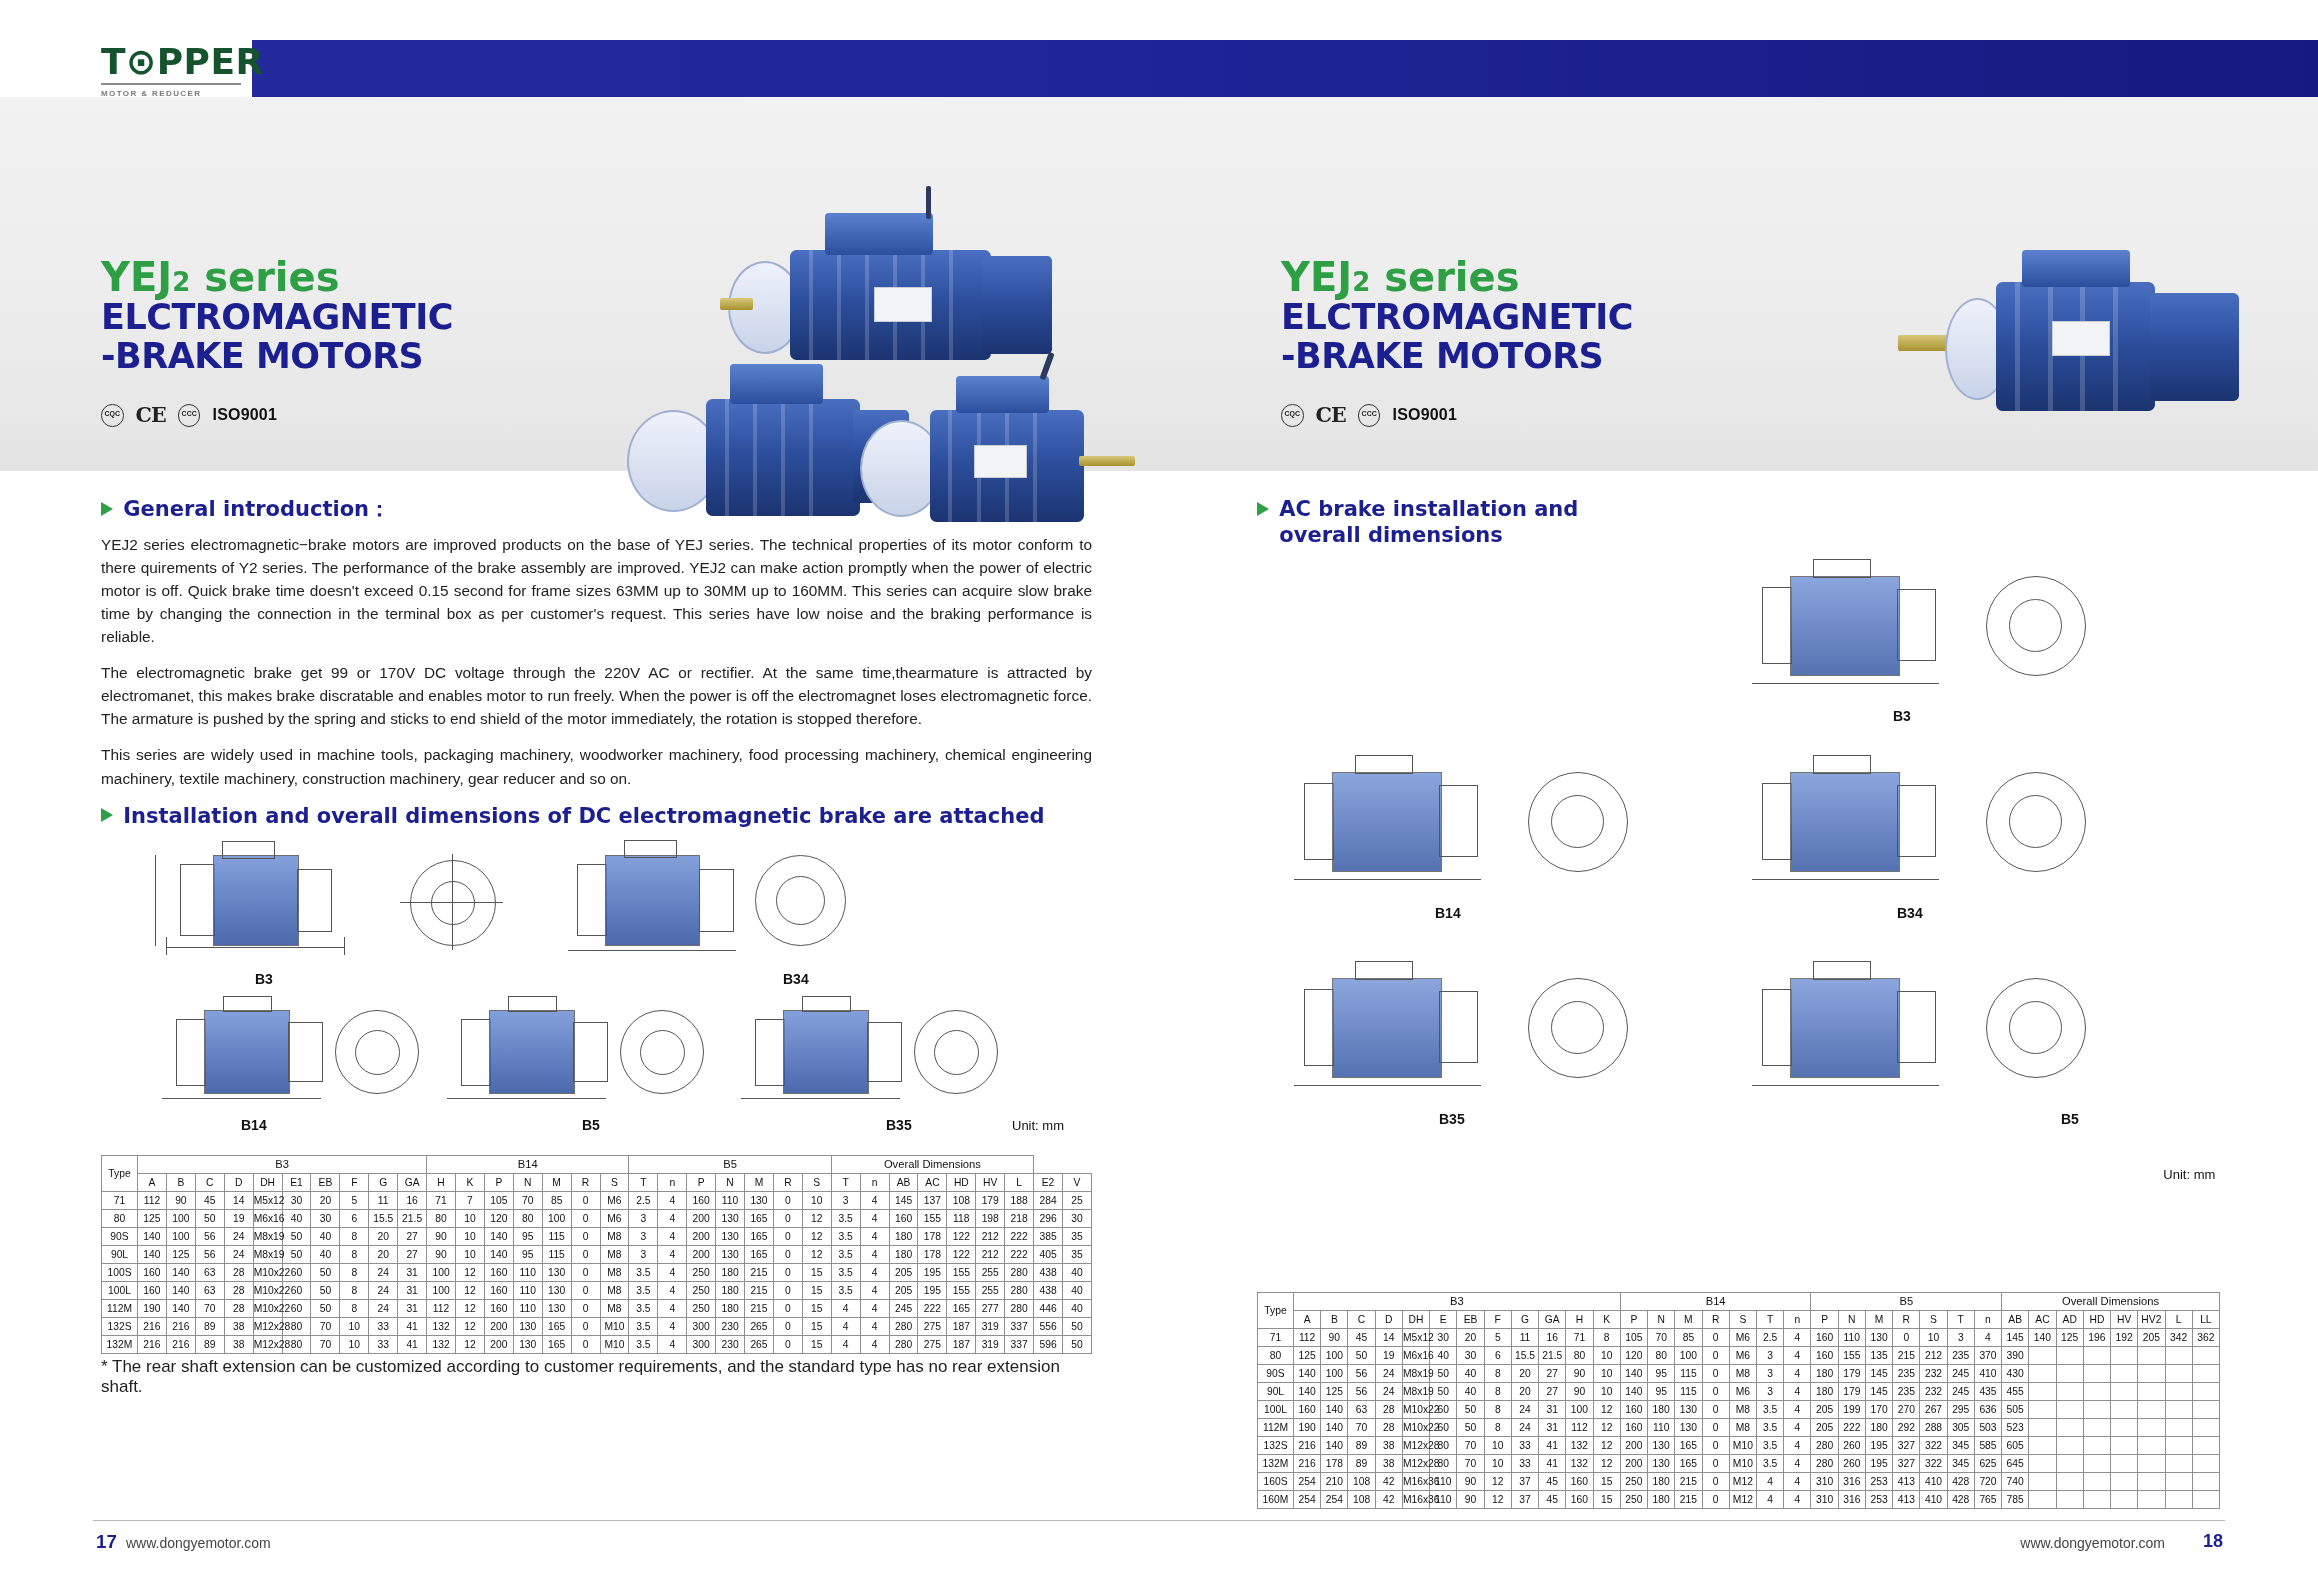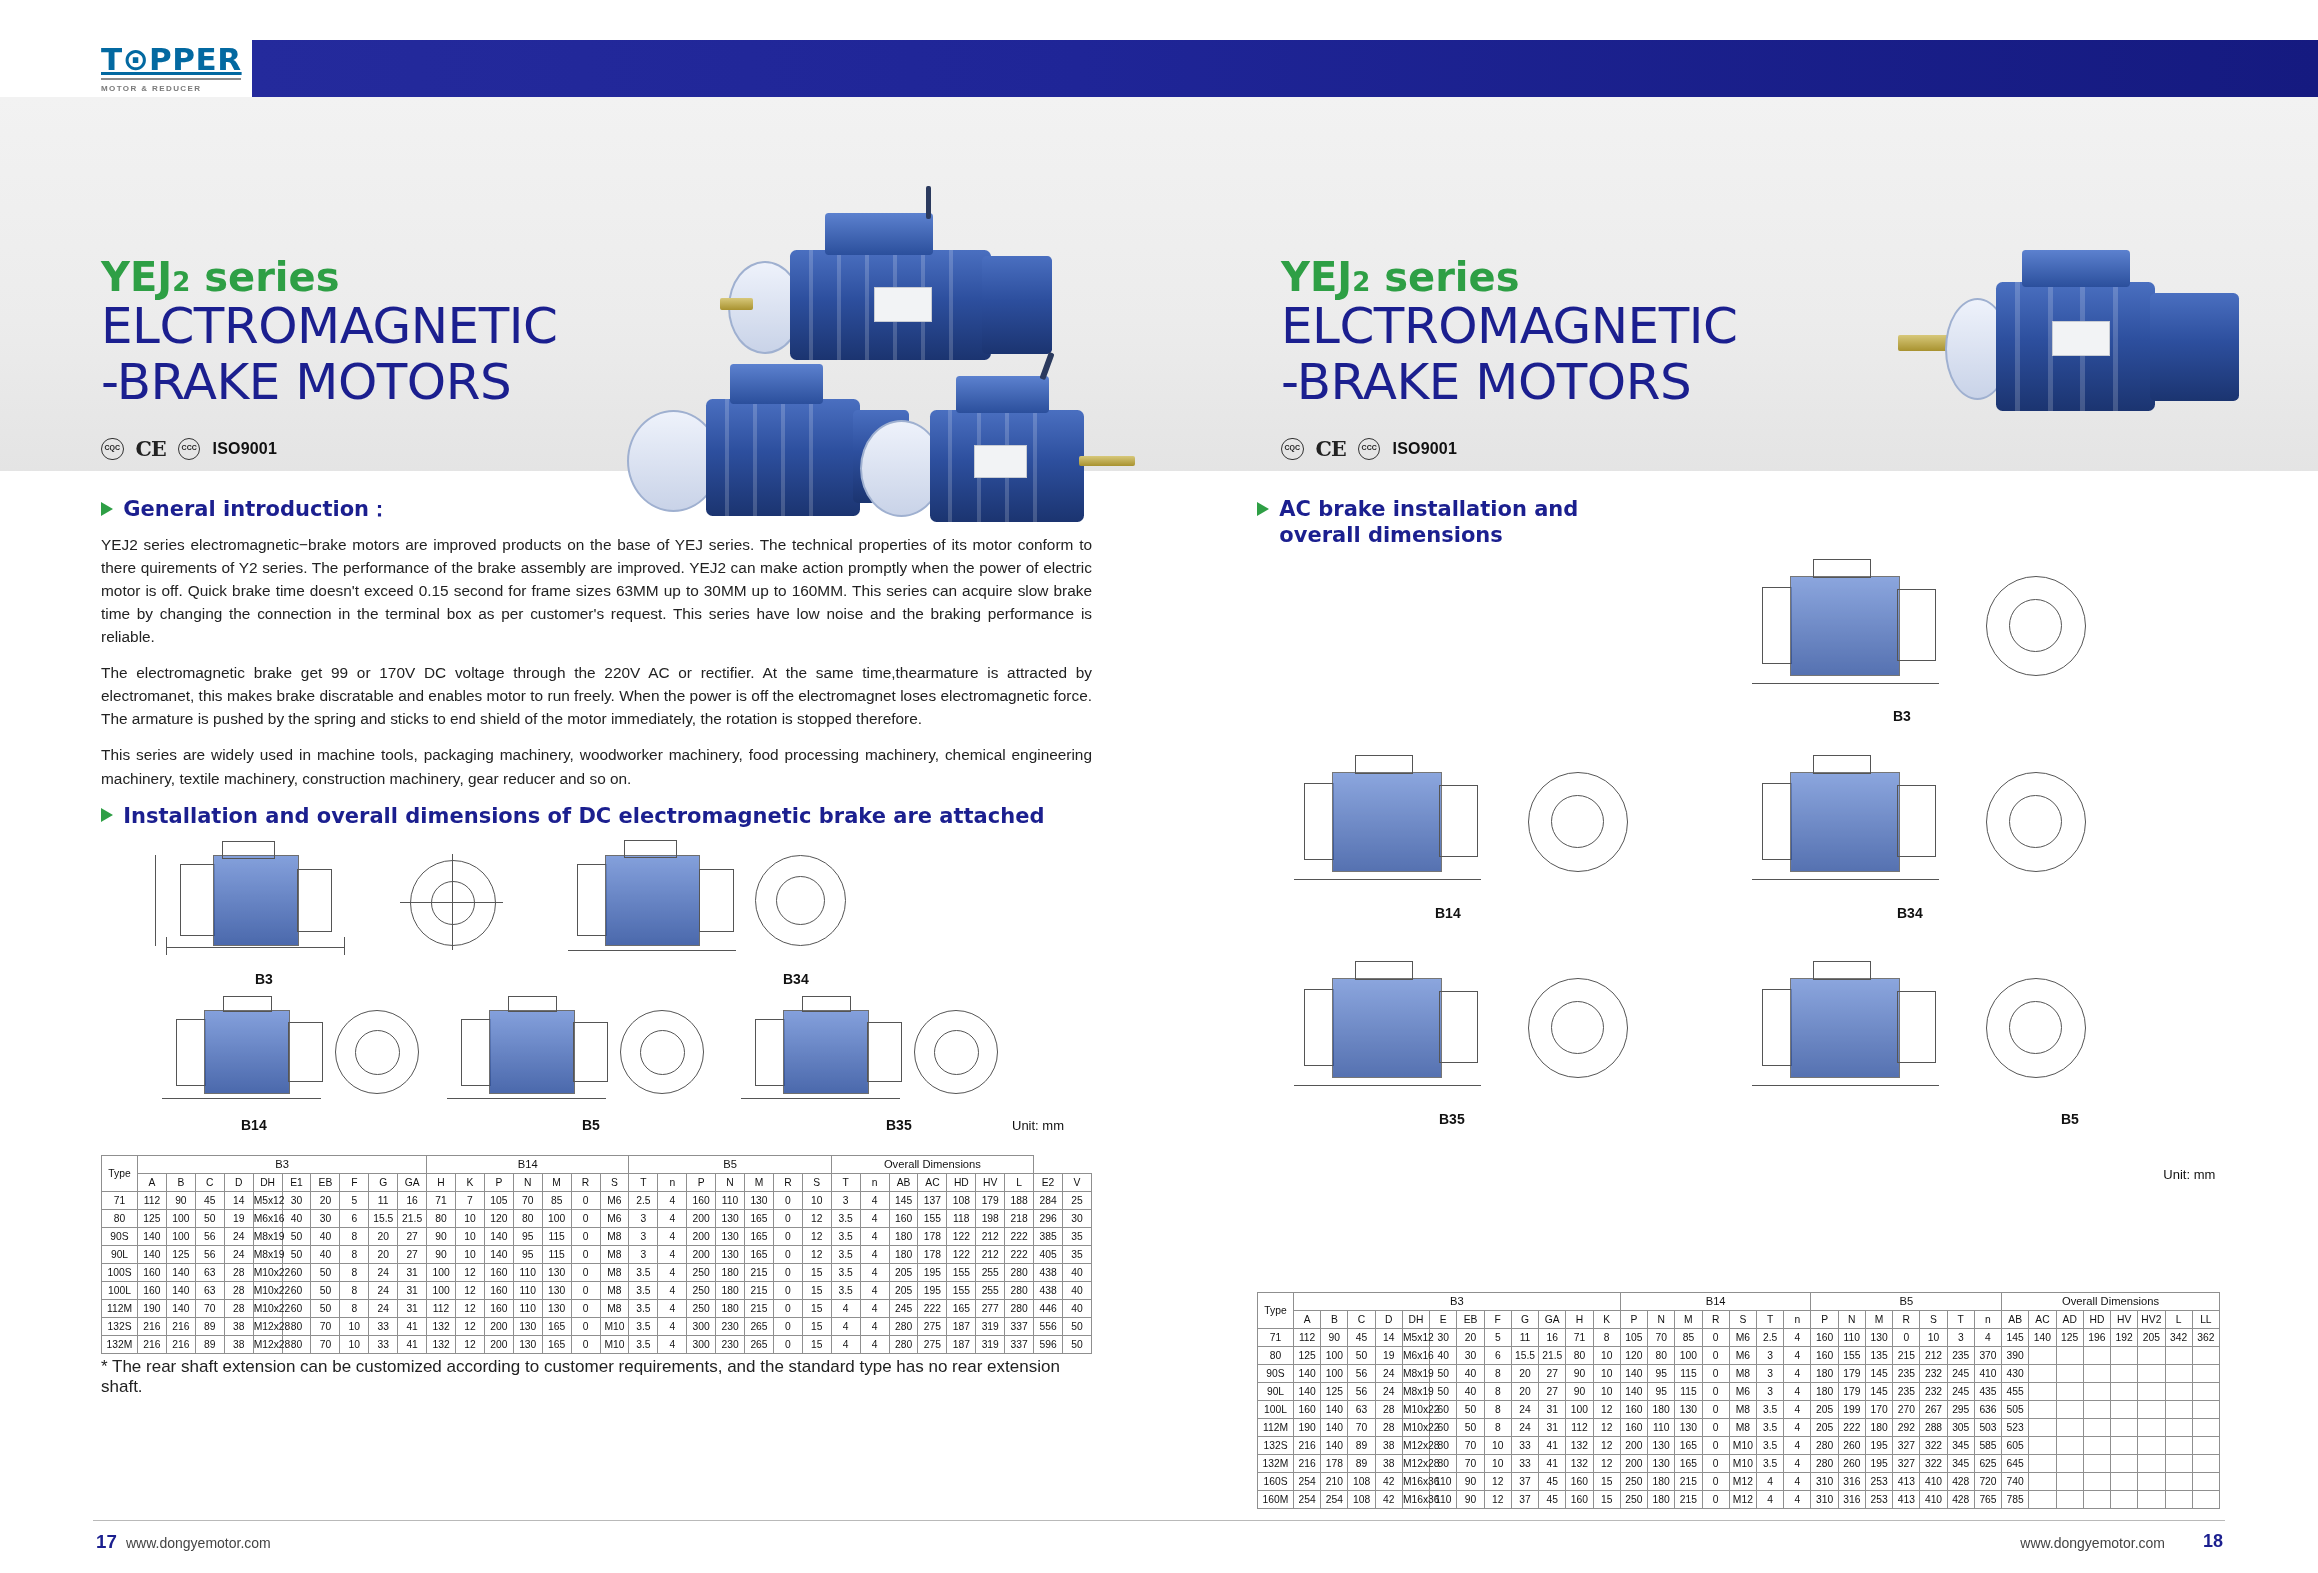--- a/index.html
+++ b/index.html
@@ -5,34 +5,34 @@
   html,body{margin:0;padding:0;background:#ffffff;}
   body{font-family:"Liberation Sans",sans-serif;color:#1a1a1a;}
   .page{position:relative;width:2319px;height:1573px;background:#ffffff;overflow:hidden;}
 
   
   .header-band{position:absolute;left:0;top:0;width:2319px;height:117px;background:#ffffff;}
   .header-bar{position:absolute;left:252px;top:40px;width:2066px;height:57px;background:#1b1f8f;}
   .header-bar-grad{position:absolute;left:0;top:0;width:100%;height:100%;
       background:linear-gradient(90deg,#242a9c 0%,#1f2597 40%,#151a80 100%);}
   .logo{position:absolute;left:101px;top:44px;width:154px;}
-  .logo-text{font-family:"DejaVu Sans",sans-serif;font-weight:bold;font-size:31px;letter-spacing:0.5px;color:#0369a1;line-height:1;text-decoration:underline;}
+  .logo-text{font-family:"DejaVu Sans",sans-serif;font-weight:bold;font-size:36px;letter-spacing:0.5px;color:#14532d;line-height:1;}
   .logo-sub{font-size:8px;letter-spacing:1.4px;color:#7a7a7a;margin-top:4.7px;font-weight:bold;}
   .logo-rule{width:140px;height:1.9px;background:#8c8c8c;margin-top:2.8px;}
   .checkers{position:absolute;right:51px;top:57px;width:108px;height:26px;}
   .checkers i{position:absolute;width:14px;height:12px;background:#ffffff;display:block;}
 
   
   .hero{position:absolute;left:0;top:97px;width:2319px;height:374px;
       background:linear-gradient(180deg,#f2f2f2 0%,#ececec 60%,#e4e4e4 100%);}
   .hero-left{position:absolute;left:101px;top:159px;width:1028px;}
   .hero-right{position:absolute;left:1281px;top:159px;width:935px;}
   .title-series{font-family:"DejaVu Sans",sans-serif;font-weight:bold;font-size:40px;color:#2e9f45;line-height:1.05;}
   .title-series sub{font-size:26px;vertical-align:baseline;}
-  .title-main{font-family:"DejaVu Sans",sans-serif;font-weight:normal;font-size:50px;color:#1b1f8f;line-height:1.12;letter-spacing:-0.5px;}
+  .title-main{font-family:"DejaVu Sans",sans-serif;font-weight:bold;font-size:35px;color:#1b1f8f;line-height:1.12;letter-spacing:-0.5px;}
   .cert-row{margin-top:27px;display:flex;align-items:center;gap:12px;}
   .cert-badge{display:inline-block;border:1.4px solid #333;border-radius:50%;width:20.6px;height:20.6px;
      font-size:7px;font-weight:bold;text-align:center;line-height:18.7px;color:#222;}
   .cert-ce{font-family:"DejaVu Serif",serif;font-size:20.6px;font-weight:bold;color:#222;letter-spacing:-0.9px;}
   .cert-iso{font-size:16px;font-weight:bold;color:#111;letter-spacing:0.2px;}
 
   
   .motor{position:absolute;}
   .motor .body{position:absolute;border-radius:6.5px;background:linear-gradient(180deg,#4a6fc0 0%,#2d4f9e 45%,#1b3470 100%);}
   .motor .fin{position:absolute;background:rgba(255,255,255,.18);}

